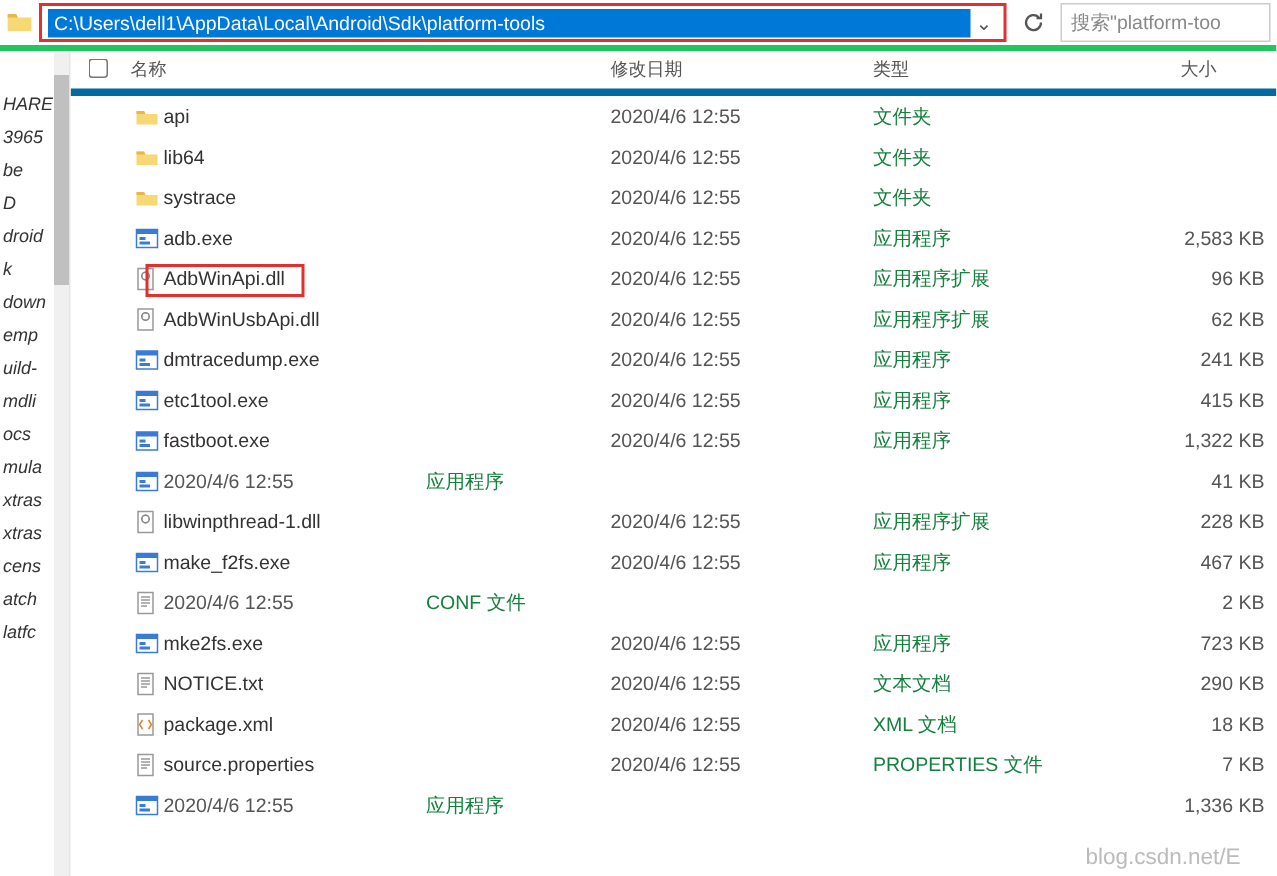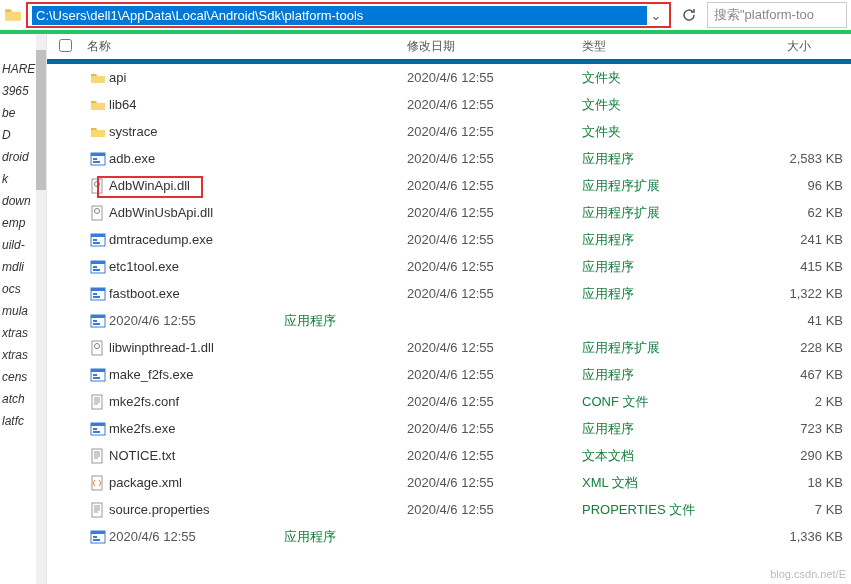--- a/index.html
+++ b/index.html
@@ -139,22 +139,22 @@
       position: absolute;
       border: 2px solid #e03030;
       pointer-events: none;
     }
     .hl-adb {
       left: 97px; top: 176px;
       width: 106px; height: 22px;
     }
     .watermark {
       position: absolute;
-      right: 5px; bottom: 4px;
-      font-size: 11px;
+      right: 24px; bottom: 4px;
+      font-size: 15px;
       color: #bbb;
     }
     .ico-folder svg, .ico-exe svg, .ico-dll svg, .ico-txt svg, .ico-xml svg { width: 16px; height: 16px; }
   </style>
 </head>
 <body>
 
 <div class="toolbar">
   <span class="folder-icon-small">
     <svg viewBox="0 0 16 16">
@@ -381,21 +381,20 @@
           <span class="size">467 KB</span>
         </div>
         <div class="row">
           <span class="col-check"></span>
           <span class="icon ico-txt">
             <svg viewBox="0 0 16 16">
               <rect x="2" y="1" width="10" height="14" fill="#fff" stroke="#999"></rect>
               <path stroke="#999" d="M4 4h6M4 6h6M4 8h6M4 10h4"></path>
             </svg>
           </span>
-          <span class="name">mke2fs.conf</span>
           <span class="date">2020/4/6 12:55</span>
           <span class="type">CONF 文件</span>
           <span class="size">2 KB</span>
         </div>
         <div class="row">
           <span class="col-check"></span>
           <span class="icon ico-exe">
             <svg viewBox="0 0 16 16">
               <rect x="1" y="2" width="14" height="12" fill="#fff" stroke="#3a7bd5"></rect>
               <rect x="1" y="2" width="14" height="3" fill="#3a7bd5"></rect>

